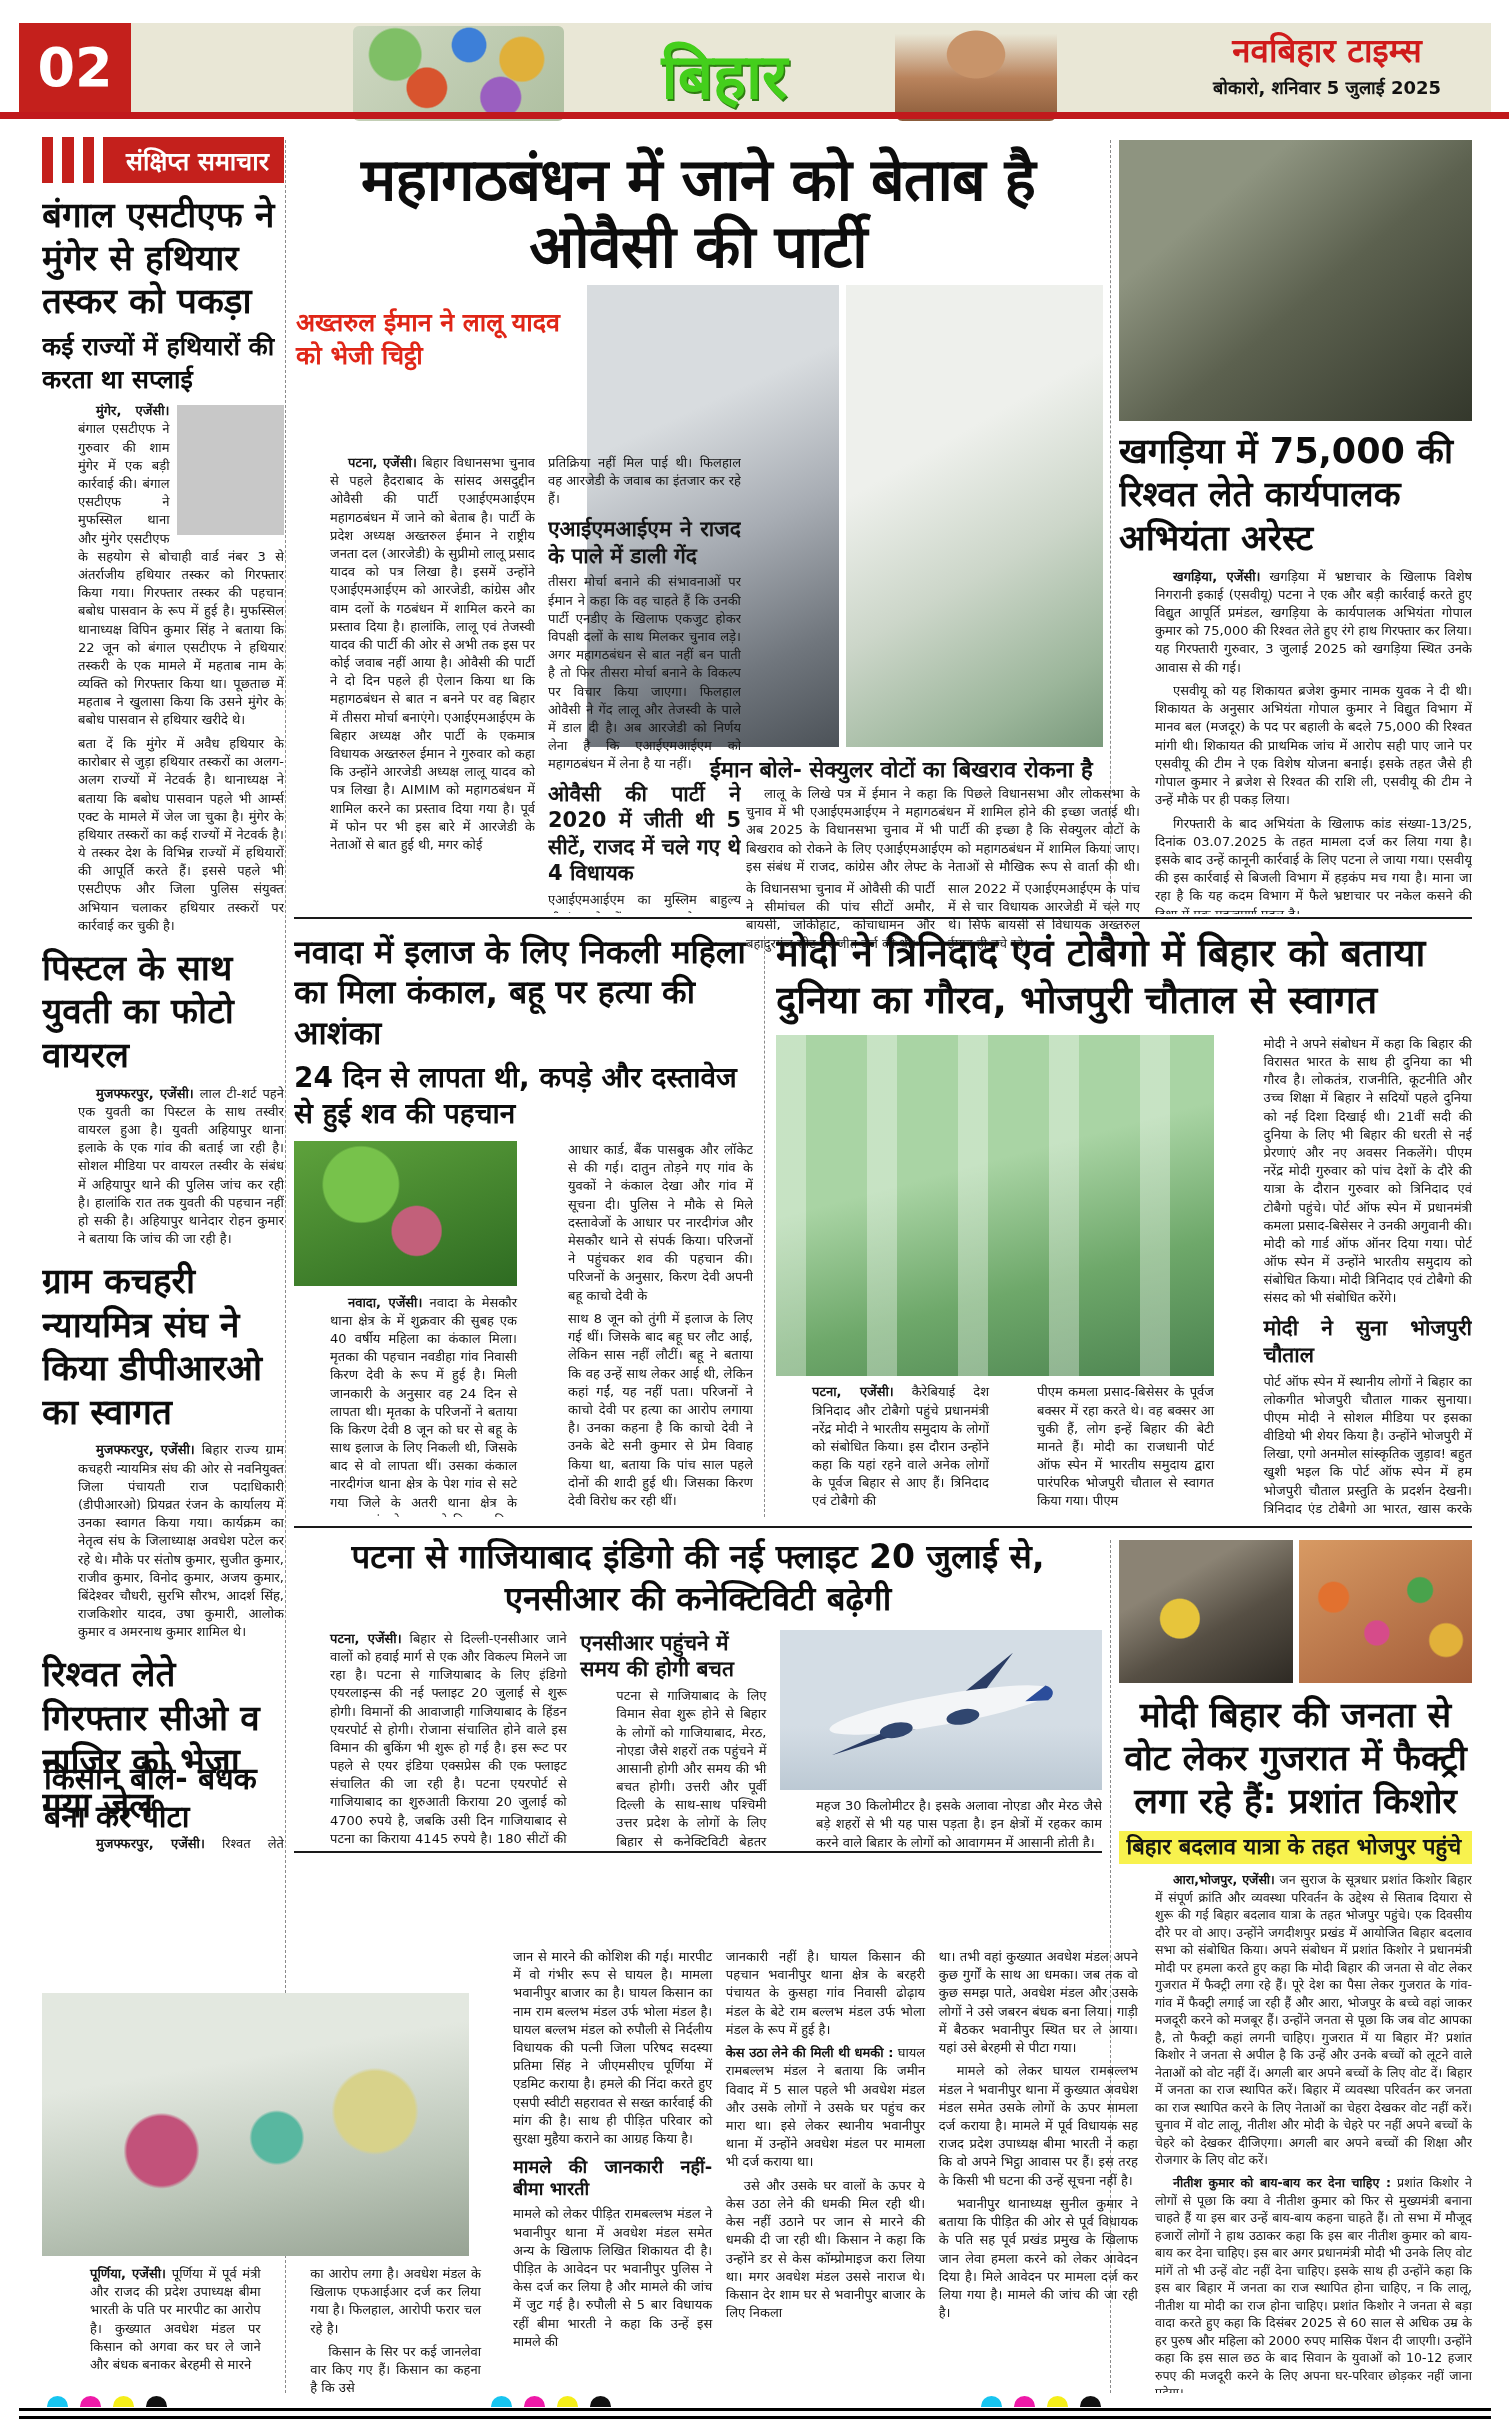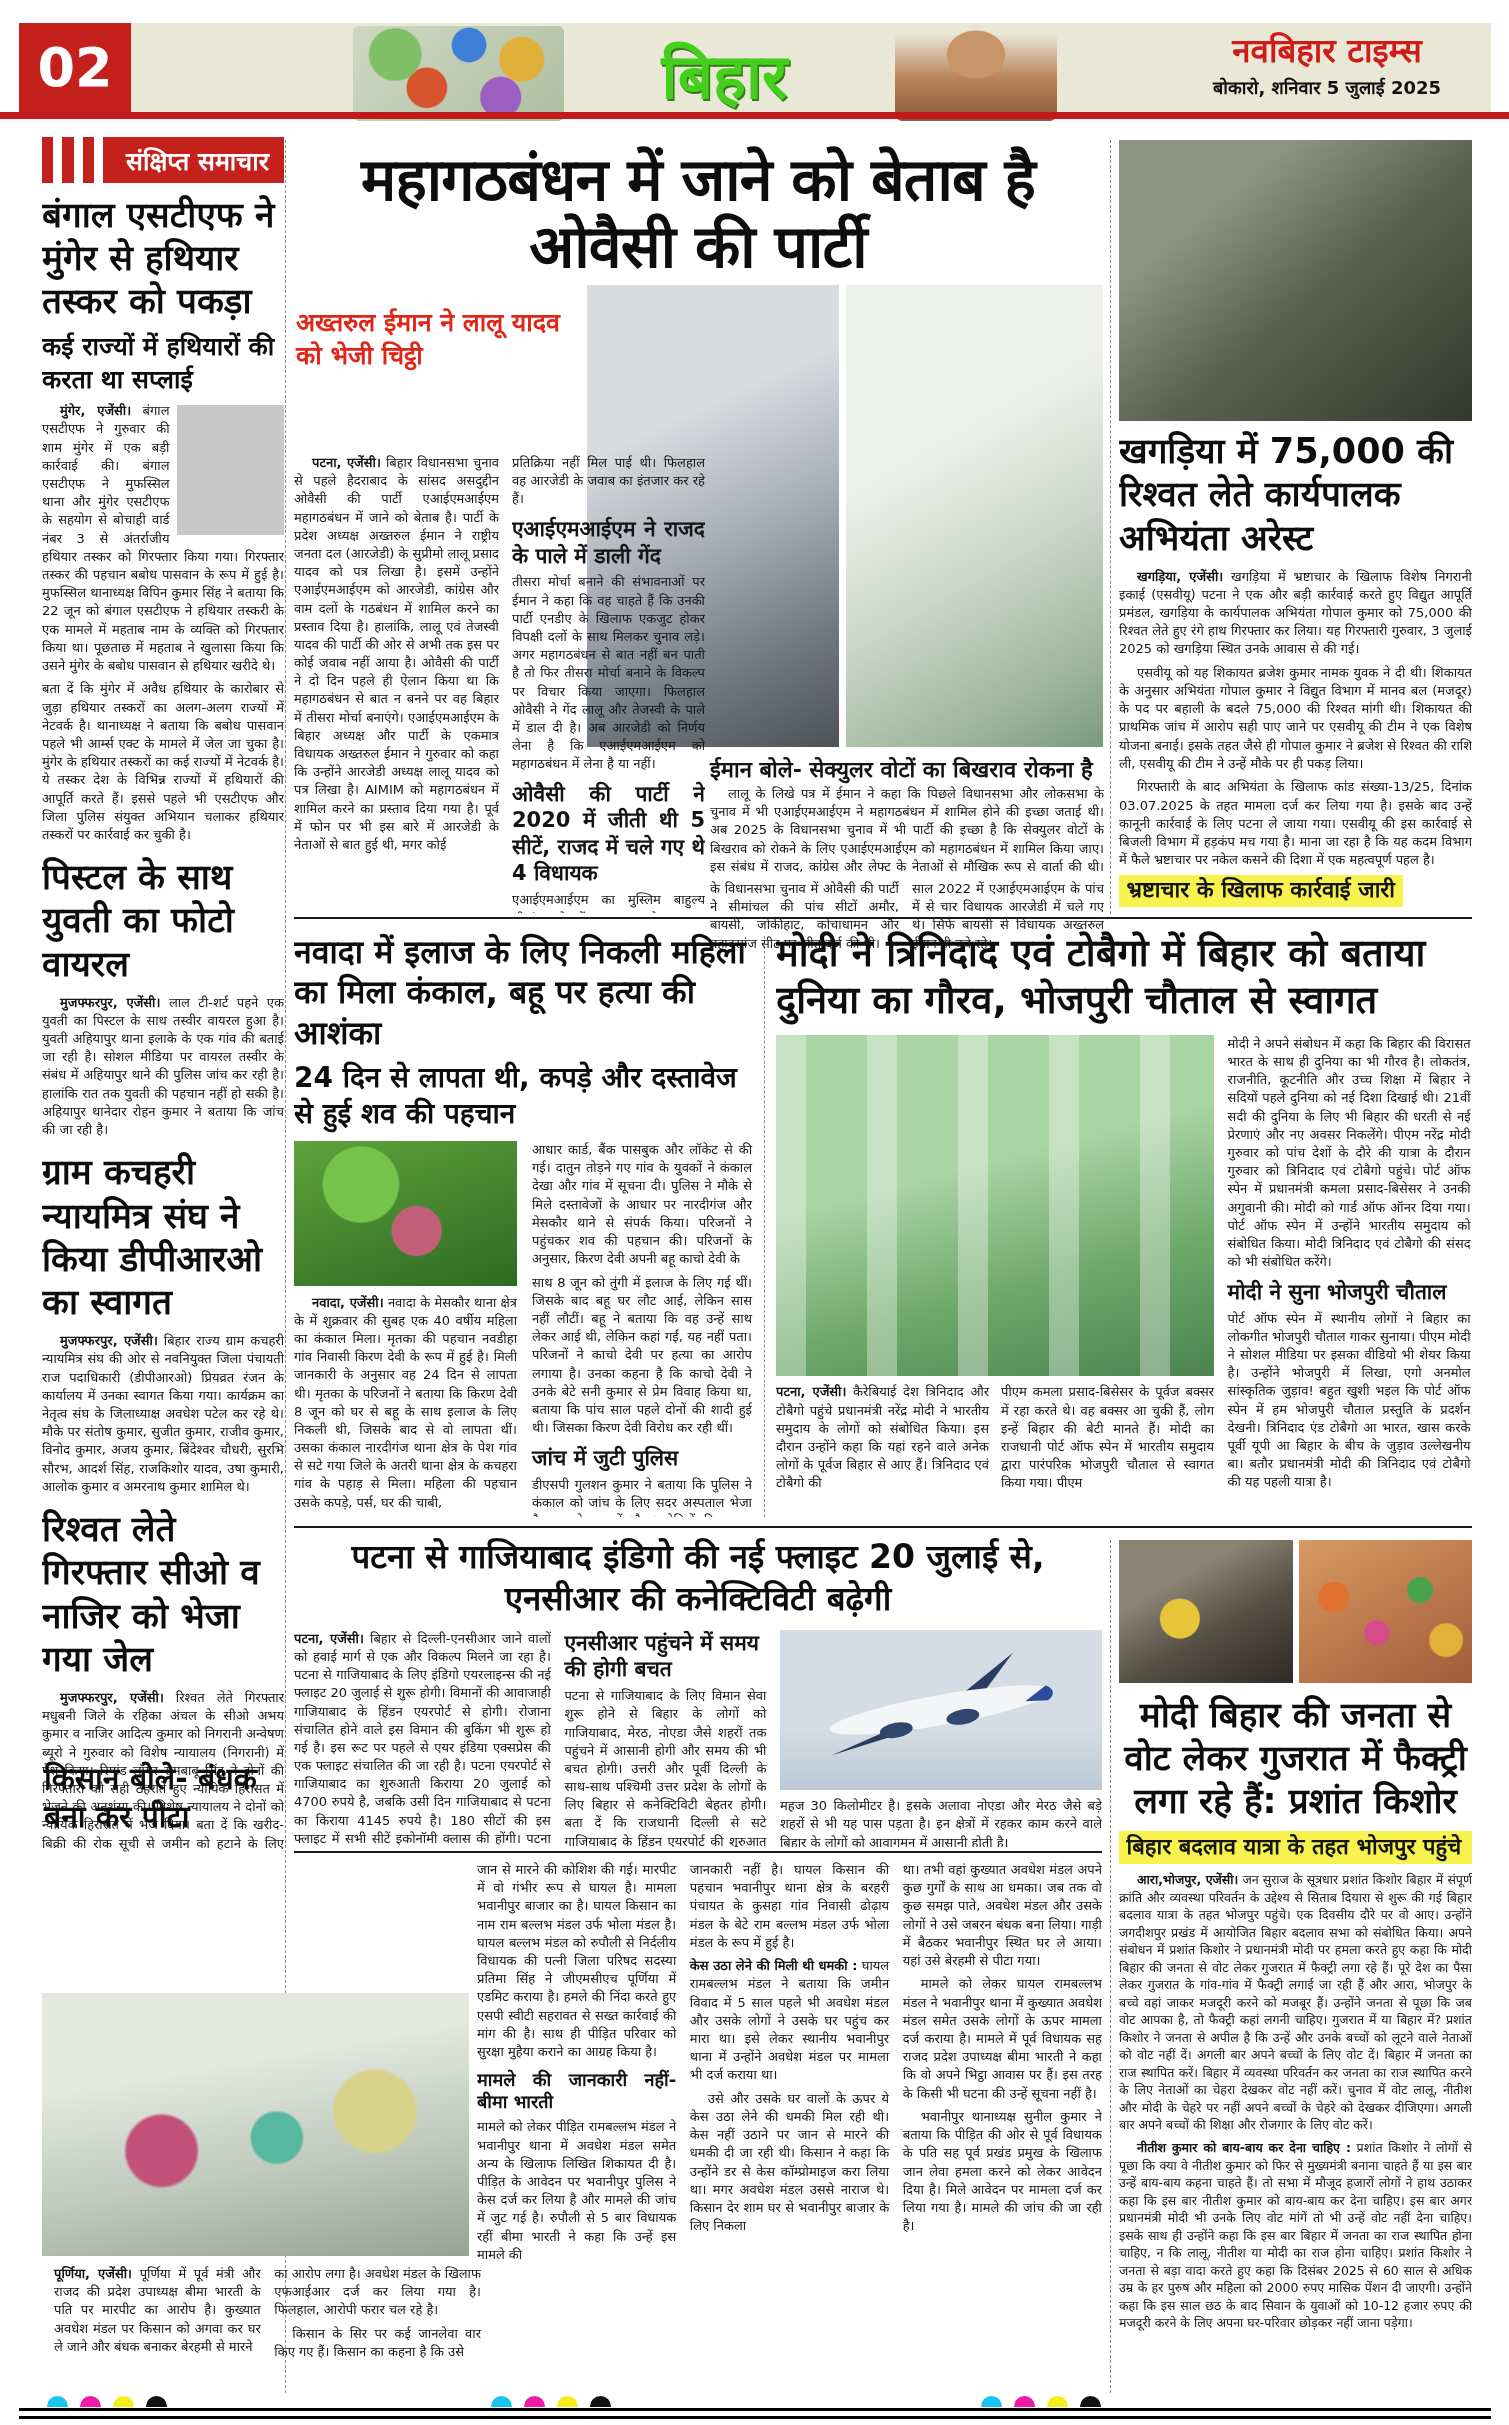--- a/index.html
+++ b/index.html
@@ -1,19 +1,19 @@
 <!DOCTYPE html>
 <html style="font-size:12px"><head>
 <meta charset="utf-8">
 <style>
   html,body{margin:0;padding:0;background:#9a9a9a;}
   #page{position:relative;width:1510px;height:2426px;background:#ffffff;
         font-family:"DejaVu Sans","Liberation Sans",sans-serif;color:#141414;overflow:hidden;}
   .abs{position:absolute;}
-  .j{text-align:justify;}
+  .j{text-align:justify;margin-left:36px;}
   .clip{overflow:hidden;}
   .bt{font-size:13px;line-height:1.4;}
   .bt p{margin:0 0 5.3px;text-indent:18px;}
   .bt p.ni{text-indent:0;}
   .dl{font-weight:800;}
   
   .hl-xxl{font-size:59px;font-weight:800;line-height:1.13;text-align:center;letter-spacing:-0.8px;color:#0d0d0d;}
   .hl-xl{font-size:35px;font-weight:800;line-height:1.24;color:#0d0d0d;}
   .hl-l{font-size:32px;font-weight:800;line-height:1.26;color:#0d0d0d;}
   .hl-m{font-size:28px;font-weight:800;line-height:1.28;color:#0d0d0d;}
@@ -279,21 +279,21 @@
   <div class="abs row" style="left:54px;top:2265px;width:427px;gap:13.6px;">
     <div class="bt j" style="width:207px;">
       <p class="ni"><span class="dl">पूर्णिया, एजेंसी।</span> <span>पूर्णिया में पूर्व मंत्री और राजद की प्रदेश उपाध्यक्ष बीमा भारती के पति पर मारपीट का आरोप है। कुख्यात अवधेश मंडल पर किसान को अगवा कर घर ले जाने और बंधक बनाकर बेरहमी से मारने</span></p>
     </div>
     <div class="bt j" style="width:207px;">
       <p class="ni">का आरोप लगा है। अवधेश मंडल के खिलाफ एफआईआर दर्ज कर लिया गया है। फिलहाल, आरोपी फरार चल रहे है।</p>
       <p>किसान के सिर पर कई जानलेवा वार किए गए हैं। किसान का कहना है कि उसे</p>
     </div>
   </div>
 
-  <div class="abs bt j clip" style="left:477px;top:1861px;width:625px;height:417px;column-count:3;column-gap:13.6px;">
+  <div class="abs bt j clip" style="left:477px;top:1948px;width:625px;height:417px;column-count:3;column-gap:13.6px;">
     <p class="ni">जान से मारने की कोशिश की गई। मारपीट में वो गंभीर रूप से घायल है। मामला भवानीपुर बाजार का है। घायल किसान का नाम राम बल्लभ मंडल उर्फ भोला मंडल है। घायल बल्लभ मंडल को रुपौली से निर्दलीय विधायक की पत्नी जिला परिषद सदस्या प्रतिमा सिंह ने जीएमसीएच पूर्णिया में एडमिट कराया है। हमले की निंदा करते हुए एसपी स्वीटी सहरावत से सख्त कार्रवाई की मांग की है। साथ ही पीड़ित परिवार को सुरक्षा मुहैया कराने का आग्रह किया है।</p>
     <div class="subh" style="font-size:18px;">मामले की जानकारी नहीं- बीमा भारती</div>
     <p class="ni">मामले को लेकर पीड़ित रामबल्लभ मंडल ने भवानीपुर थाना में अवधेश मंडल समेत अन्य के खिलाफ लिखित शिकायत दी है। पीड़ित के आवेदन पर भवानीपुर पुलिस ने केस दर्ज कर लिया है और मामले की जांच में जुट गई है। रुपौली से 5 बार विधायक रहीं बीमा भारती ने कहा कि उन्हें इस मामले की</p>
     <p class="ni">जानकारी नहीं है। घायल किसान की पहचान भवानीपुर थाना क्षेत्र के बरहरी पंचायत के कुसहा गांव निवासी ढोढ़ाय मंडल के बेटे राम बल्लभ मंडल उर्फ भोला मंडल के रूप में हुई है।</p>
     <p class="ni"><span class="dl">केस उठा लेने की मिली थी धमकी :</span> <span>घायल रामबल्लभ मंडल ने बताया कि जमीन विवाद में 5 साल पहले भी अवधेश मंडल और उसके लोगों ने उसके घर पहुंच कर मारा था। इसे लेकर स्थानीय भवानीपुर थाना में उन्होंने अवधेश मंडल पर मामला भी दर्ज कराया था।</span></p>
     <p>उसे और उसके घर वालों के ऊपर ये केस उठा लेने की धमकी मिल रही थी। केस नहीं उठाने पर जान से मारने की धमकी दी जा रही थी। किसान ने कहा कि उन्होंने डर से केस कॉम्प्रोमाइज करा लिया था। मगर अवधेश मंडल उससे नाराज थे। किसान देर शाम घर से भवानीपुर बाजार के लिए निकला</p>
     <p class="ni">था। तभी वहां कुख्यात अवधेश मंडल अपने कुछ गुर्गों के साथ आ धमका। जब तक वो कुछ समझ पाते, अवधेश मंडल और उसके लोगों ने उसे जबरन बंधक बना लिया। गाड़ी में बैठकर भवानीपुर स्थित घर ले आया। यहां उसे बेरहमी से पीटा गया।</p>
     <p>मामले को लेकर घायल रामबल्लभ मंडल ने भवानीपुर थाना में कुख्यात अवधेश मंडल समेत उसके लोगों के ऊपर मामला दर्ज कराया है। मामले में पूर्व विधायक सह राजद प्रदेश उपाध्यक्ष बीमा भारती ने कहा कि वो अपने भिट्ठा आवास पर हैं। इस तरह के किसी भी घटना की उन्हें सूचना नहीं है।</p>
     <p>भवानीपुर थानाध्यक्ष सुनील कुमार ने बताया कि पीड़ित की ओर से पूर्व विधायक के पति सह पूर्व प्रखंड प्रमुख के खिलाफ जान लेवा हमला करने को लेकर आवेदन दिया है। मिले आवेदन पर मामला दर्ज कर लिया गया है। मामले की जांच की जा रही है।</p>
   </div>

